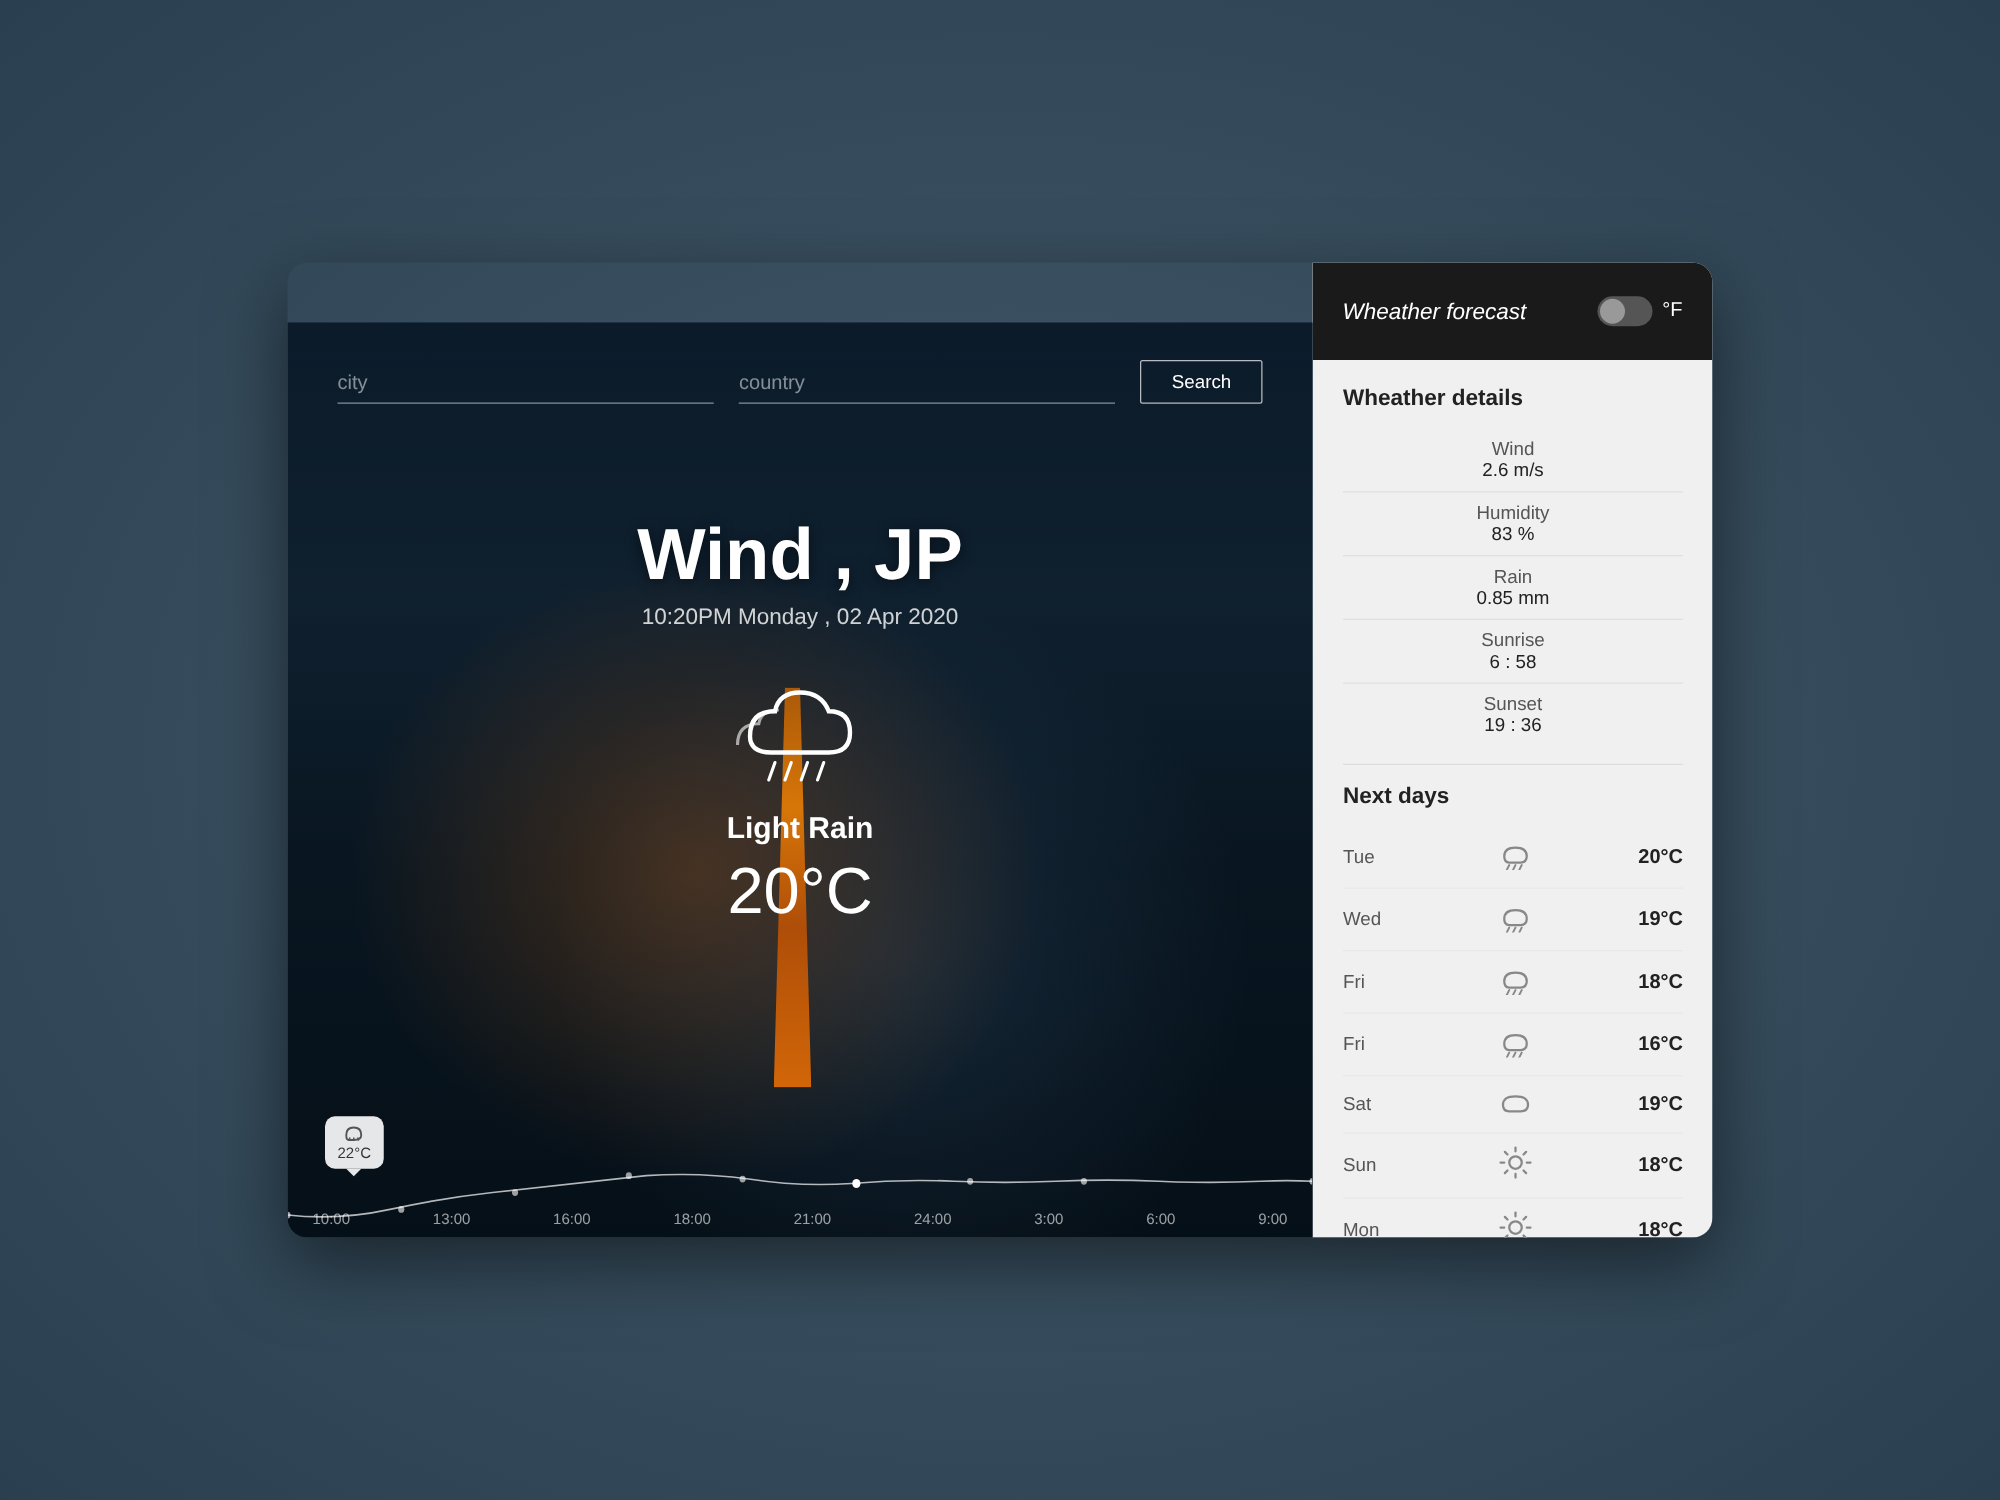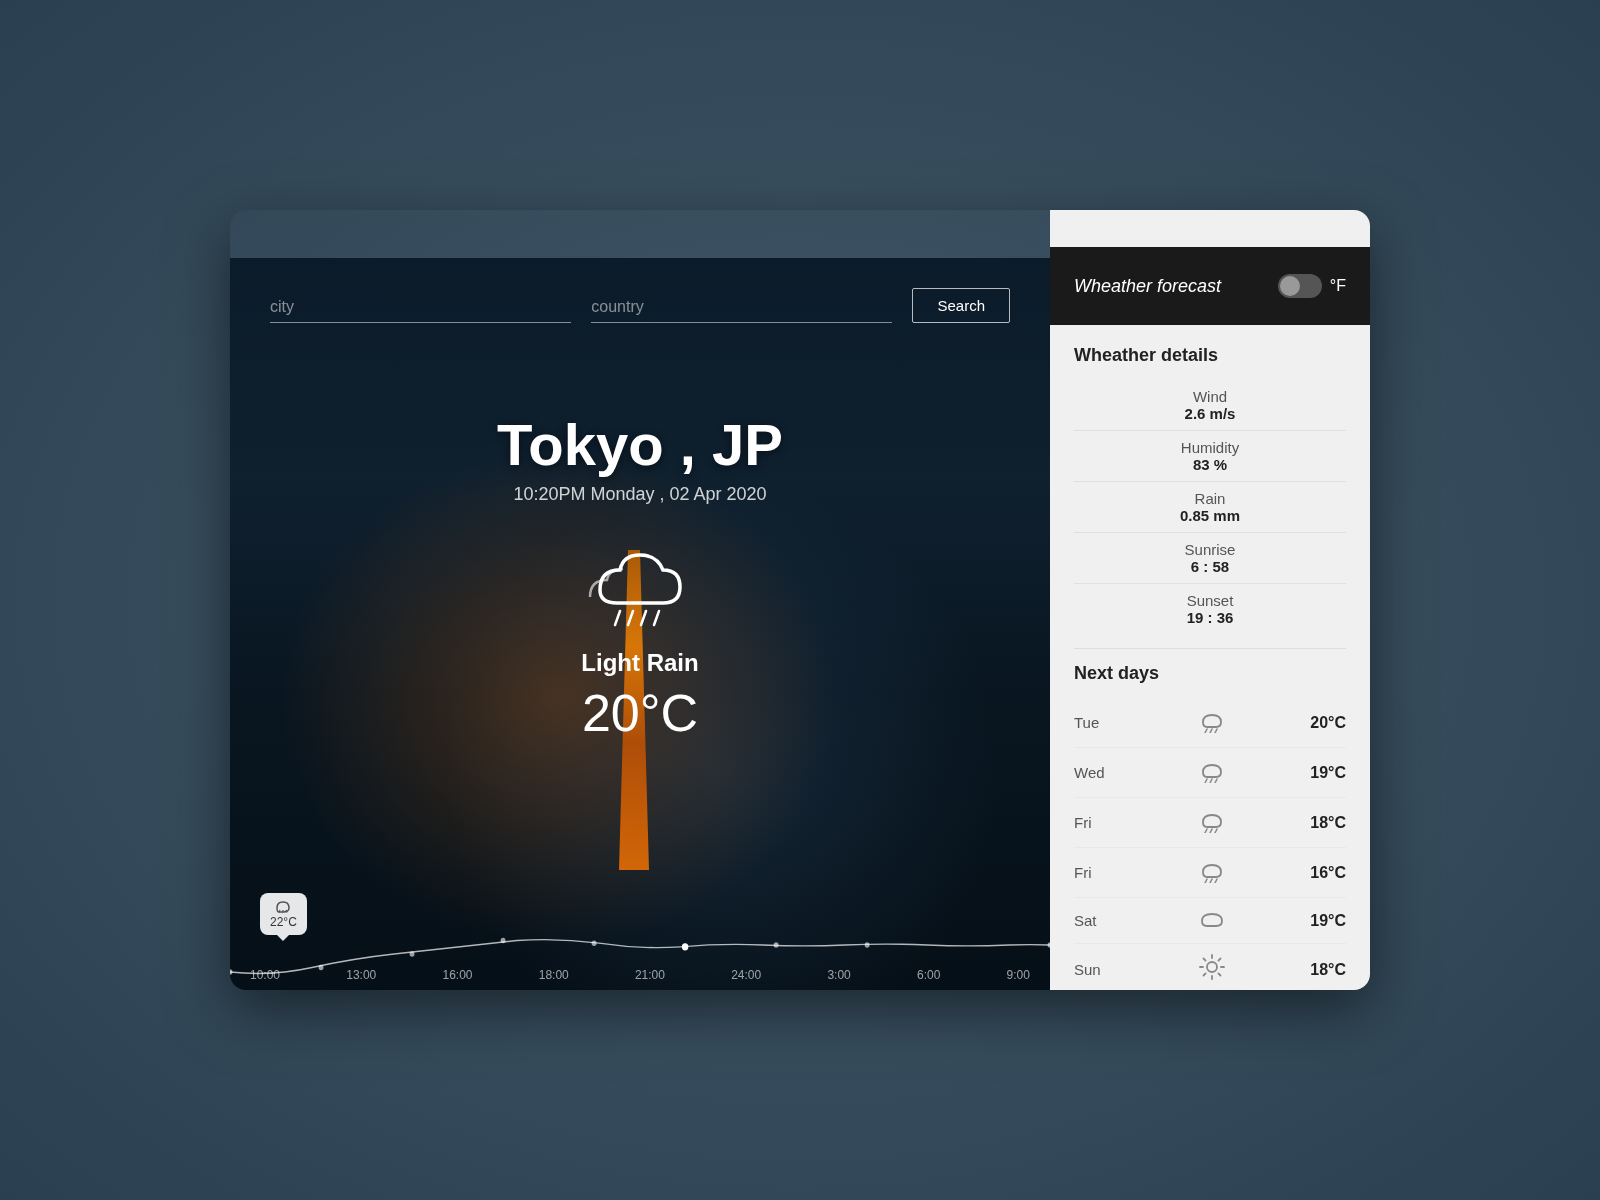--- a/index.html
+++ b/index.html
@@ -191,21 +191,20 @@
       flex-direction: column;
       overflow: hidden;
     }
     .right-header {
       background: #1a1a1a;
       padding: 0 24px;
       height: 78px;
       display: flex;
       align-items: center;
       justify-content: space-between;
-      margin-top: 37px;
     }
     .app-title {
       color: white;
       font-size: 18px;
       font-style: italic;
       font-weight: 400;
     }
     .toggle-wrap {
       display: flex;
       align-items: center;
@@ -247,21 +246,21 @@
     .detail-row {
       display: flex;
       justify-content: space-between;
       align-items: center;
       padding: 8px 0;
       border-bottom: 1px solid #e0e0e0;
       flex-direction: column;
     }
     .detail-row:last-child { border-bottom: none; }
     .detail-label { color: #555; font-size: 15px; }
-    .detail-value { color: #222; font-size: 15px; font-weight: 700; }
+    .detail-value { color: #222; font-size: 15px; font-weight: 400; }
     .divider { height: 1px; background: #ddd; margin: 14px 0; }
     .forecast-row {
       display: flex;
       align-items: center;
       justify-content: space-between;
       padding: 9px 0;
       border-bottom: 1px solid #e8e8e8;
     }
     .forecast-row:last-child { border-bottom: none; }
     .forecast-day { color: #555; font-size: 15px; width: 40px; }
@@ -284,21 +283,21 @@
       <div class="search-input-wrap">
         <input class="search-input" type="text" placeholder="city" style="">
       </div>
       <div class="search-input-wrap">
         <input class="search-input" type="text" placeholder="country" style="">
       </div>
       <button class="search-btn">Search</button>
     </div>
 
     <div class="weather-main">
-      <div class="city-name">Tokyo , JP</div>
+      <div class="city-name">Wind , JP</div>
       <div class="datetime">10:20PM  Monday , 02 Apr 2020</div>
 
       <div class="weather-icon-svg">
         <svg width="130" height="110" viewBox="0 0 130 110" fill="none" xmlns="http://www.w3.org/2000/svg">
 
           <path d="M25 65 Q25 45 45 45 Q48 30 65 30 Q82 30 88 45 Q105 45 105 62 Q105 78 88 78 L42 78 Q25 78 25 65 Z" stroke="white" stroke-width="3.5" fill="none"></path>
 
           <path d="M15 72 Q15 55 32 55 Q34 44 48 44" stroke="white" stroke-width="2.5" fill="none" opacity="0.6"></path>
 
           <line x1="45" y1="86" x2="40" y2="100" stroke="white" stroke-width="2.5" stroke-linecap="round"></line>

